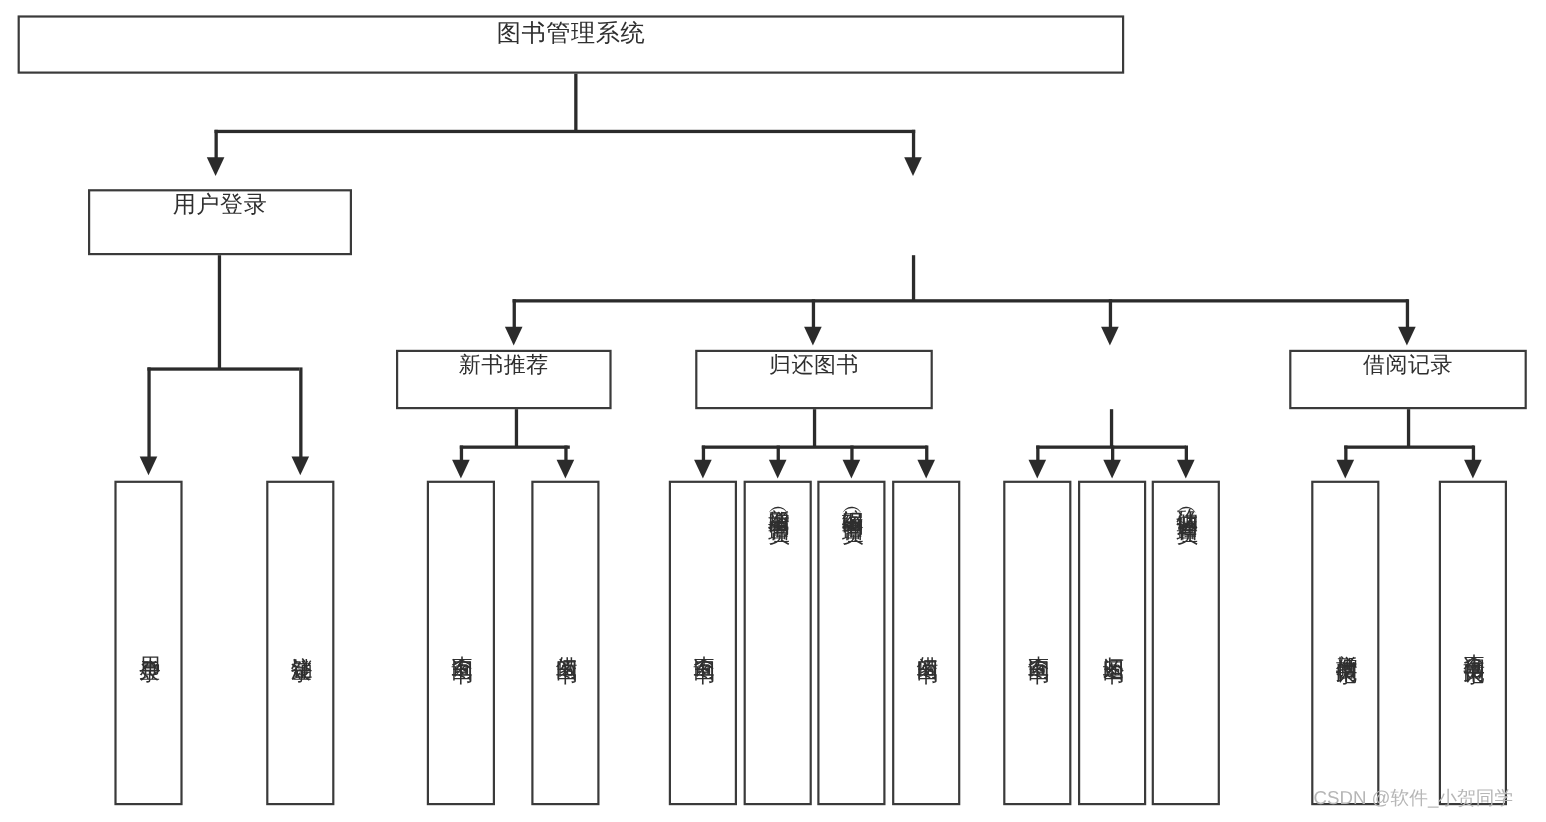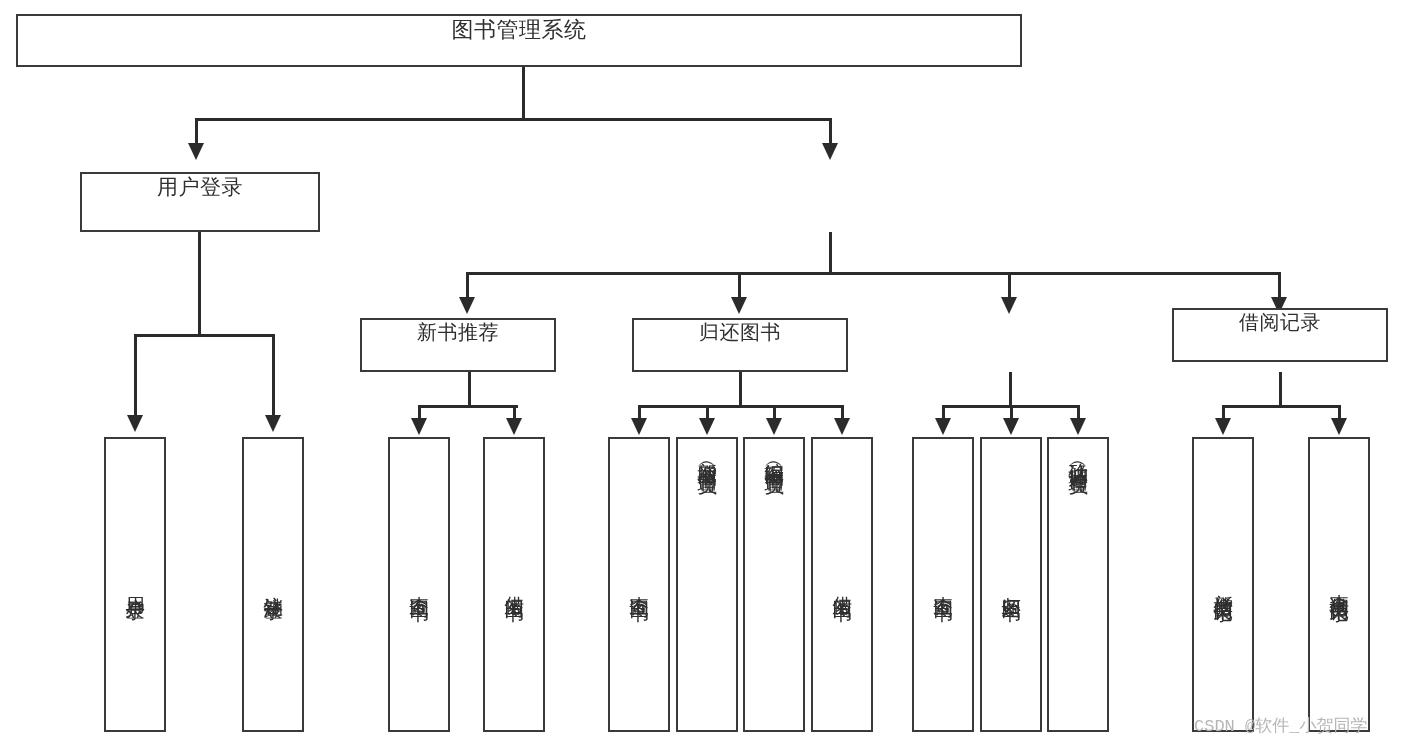--- a/index.html
+++ b/index.html
@@ -127,21 +127,21 @@
 
   <div class="vline" style="left:1278px; top:272px; height:27px;"></div>
   <div class="arrow" style="left:1271px; top:297px;"></div>
 
   <div class="node lvl3" style="left:360px; top:318px; width:196px; height:54px;">
     <span class="label">新书推荐</span>
   </div>
   <div class="node lvl3" style="left:632px; top:318px; width:216px; height:54px;">
     <span class="label">归还图书</span>
   </div>
-  <div class="node lvl3" style="left:1172px; top:308px; width:216px; height:54px;">
+  <div class="node lvl3" style="left:1172px; top:318px; width:216px; height:54px;">
     <span class="label">借阅记录</span>
   </div>
 
   <div class="vline" style="left:468px; top:372px; height:35px;"></div>
   <div class="hline" style="left:418px; top:405px; width:100px; height:2.5px;"></div>
   <div class="vline" style="left:418px; top:405px; height:15px;"></div>
   <div class="arrow" style="left:411px; top:418px;"></div>
   <div class="vline" style="left:513px; top:405px; height:15px;"></div>
   <div class="arrow" style="left:506px; top:418px;"></div>
 
@@ -209,15 +209,15 @@
     <span class="label">确认归还（管理员）</span>
   </div>
 
   <div class="node leaf center" style="left:1192px; top:437px; width:62px; height:295px;">
     <span class="label">新增借阅记录</span>
   </div>
   <div class="node leaf center" style="left:1308px; top:437px; width:62px; height:295px;">
     <span class="label">查询借阅记录</span>
   </div>
 
-  <div id="watermark" style="left:1194px; top:714px;font-family:Liberation Mono, monospace;">CSDN @软件_小贺同学</div>
+  <div id="watermark" style="left:1194px; top:714px;">CSDN @软件_小贺同学</div>
 
 </div>
 
 </body></html>

